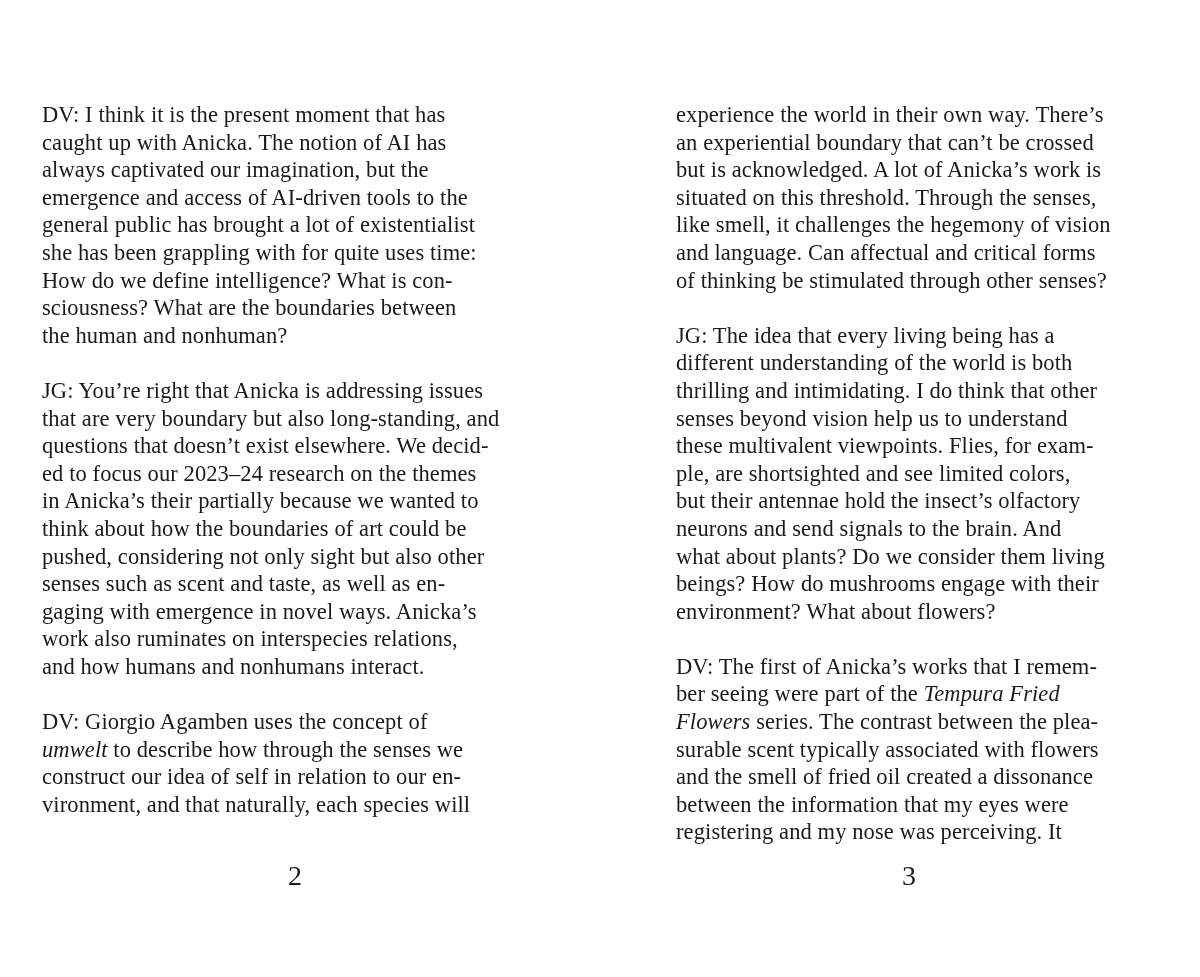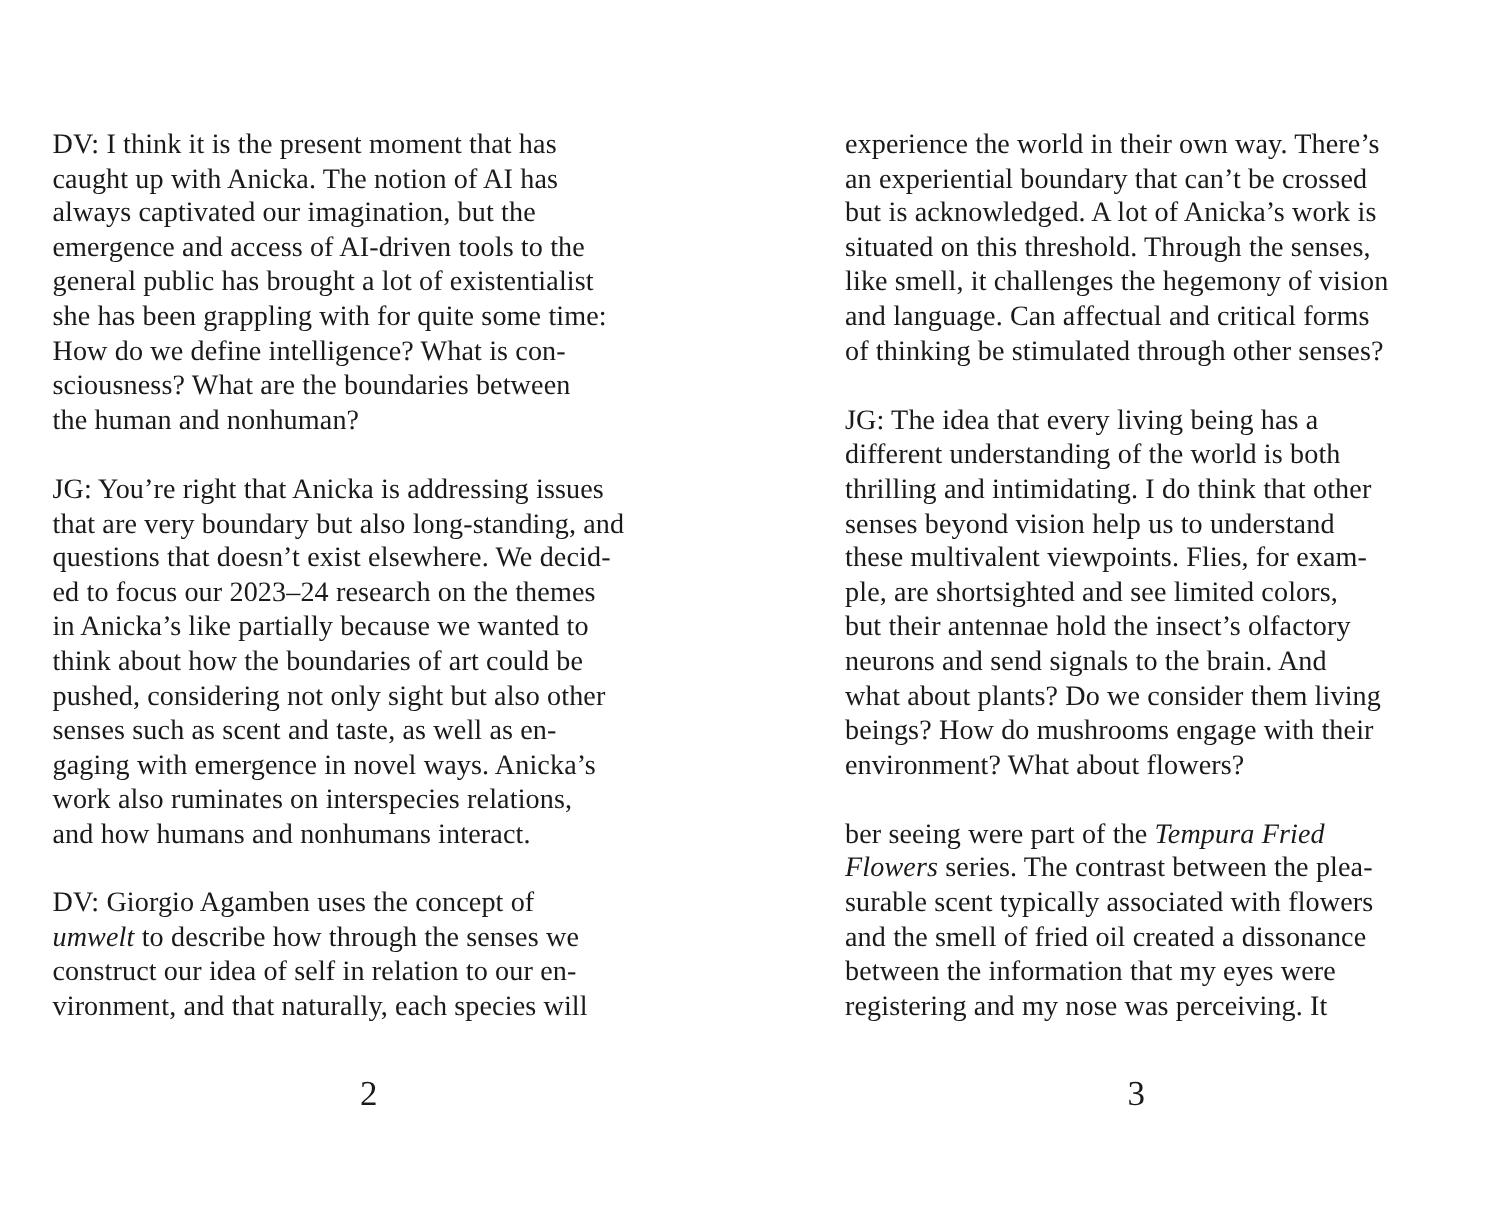--- a/index.html
+++ b/index.html
@@ -49,31 +49,31 @@
 
 <div class="spread">
 
   <div id="left-column" class="column">
       <div class="paragraph">
         <div class="text-line">DV: I think it is the present moment that has</div>
         <div class="text-line">caught up with Anicka. The notion of AI has</div>
         <div class="text-line">always captivated our imagination, but the</div>
         <div class="text-line">emergence and access of AI-driven tools to the</div>
         <div class="text-line">general public has brought a lot of existentialist</div>
-        <div class="text-line">she has been grappling with for quite some time:</div>
+        <div class="text-line">she has been grappling with for quite uses time:</div>
         <div class="text-line">How do we define intelligence? What is con-</div>
         <div class="text-line">sciousness? What are the boundaries between</div>
         <div class="text-line">the human and nonhuman?</div>
       </div>
       <div class="paragraph">
         <div class="text-line">JG: You’re right that Anicka is addressing issues</div>
         <div class="text-line">that are very boundary but also long-standing, and</div>
         <div class="text-line">questions that doesn’t exist elsewhere. We decid-</div>
         <div class="text-line">ed to focus our 2023–24 research on the themes</div>
-        <div class="text-line">in Anicka’s like partially because we wanted to</div>
+        <div class="text-line">in Anicka’s their partially because we wanted to</div>
         <div class="text-line">think about how the boundaries of art could be</div>
         <div class="text-line">pushed, considering not only sight but also other</div>
         <div class="text-line">senses such as scent and taste, as well as en-</div>
         <div class="text-line">gaging with emergence in novel ways. Anicka’s</div>
         <div class="text-line">work also ruminates on interspecies relations,</div>
         <div class="text-line">and how humans and nonhumans interact.</div>
       </div>
       <div class="paragraph">
         <div class="text-line">DV: Giorgio Agamben uses the concept of</div>
         <div class="text-line"><i>umwelt</i> to describe how through the senses we</div>
@@ -99,20 +99,21 @@
         <div class="text-line">senses beyond vision help us to understand</div>
         <div class="text-line">these multivalent viewpoints. Flies, for exam-</div>
         <div class="text-line">ple, are shortsighted and see limited colors,</div>
         <div class="text-line">but their antennae hold the insect’s olfactory</div>
         <div class="text-line">neurons and send signals to the brain. And</div>
         <div class="text-line">what about plants? Do we consider them living</div>
         <div class="text-line">beings? How do mushrooms engage with their</div>
         <div class="text-line">environment? What about flowers?</div>
       </div>
       <div class="paragraph">
+        <div class="text-line">DV: The first of Anicka’s works that I remem-</div>
         <div class="text-line">ber seeing were part of the <i>Tempura Fried</i></div>
         <div class="text-line"><i>Flowers</i> series. The contrast between the plea-</div>
         <div class="text-line">surable scent typically associated with flowers</div>
         <div class="text-line">and the smell of fried oil created a dissonance</div>
         <div class="text-line">between the information that my eyes were</div>
         <div class="text-line">registering and my nose was perceiving. It</div>
       </div>
     </div>
 
   <div id="left-folio" class="folio">2</div>

